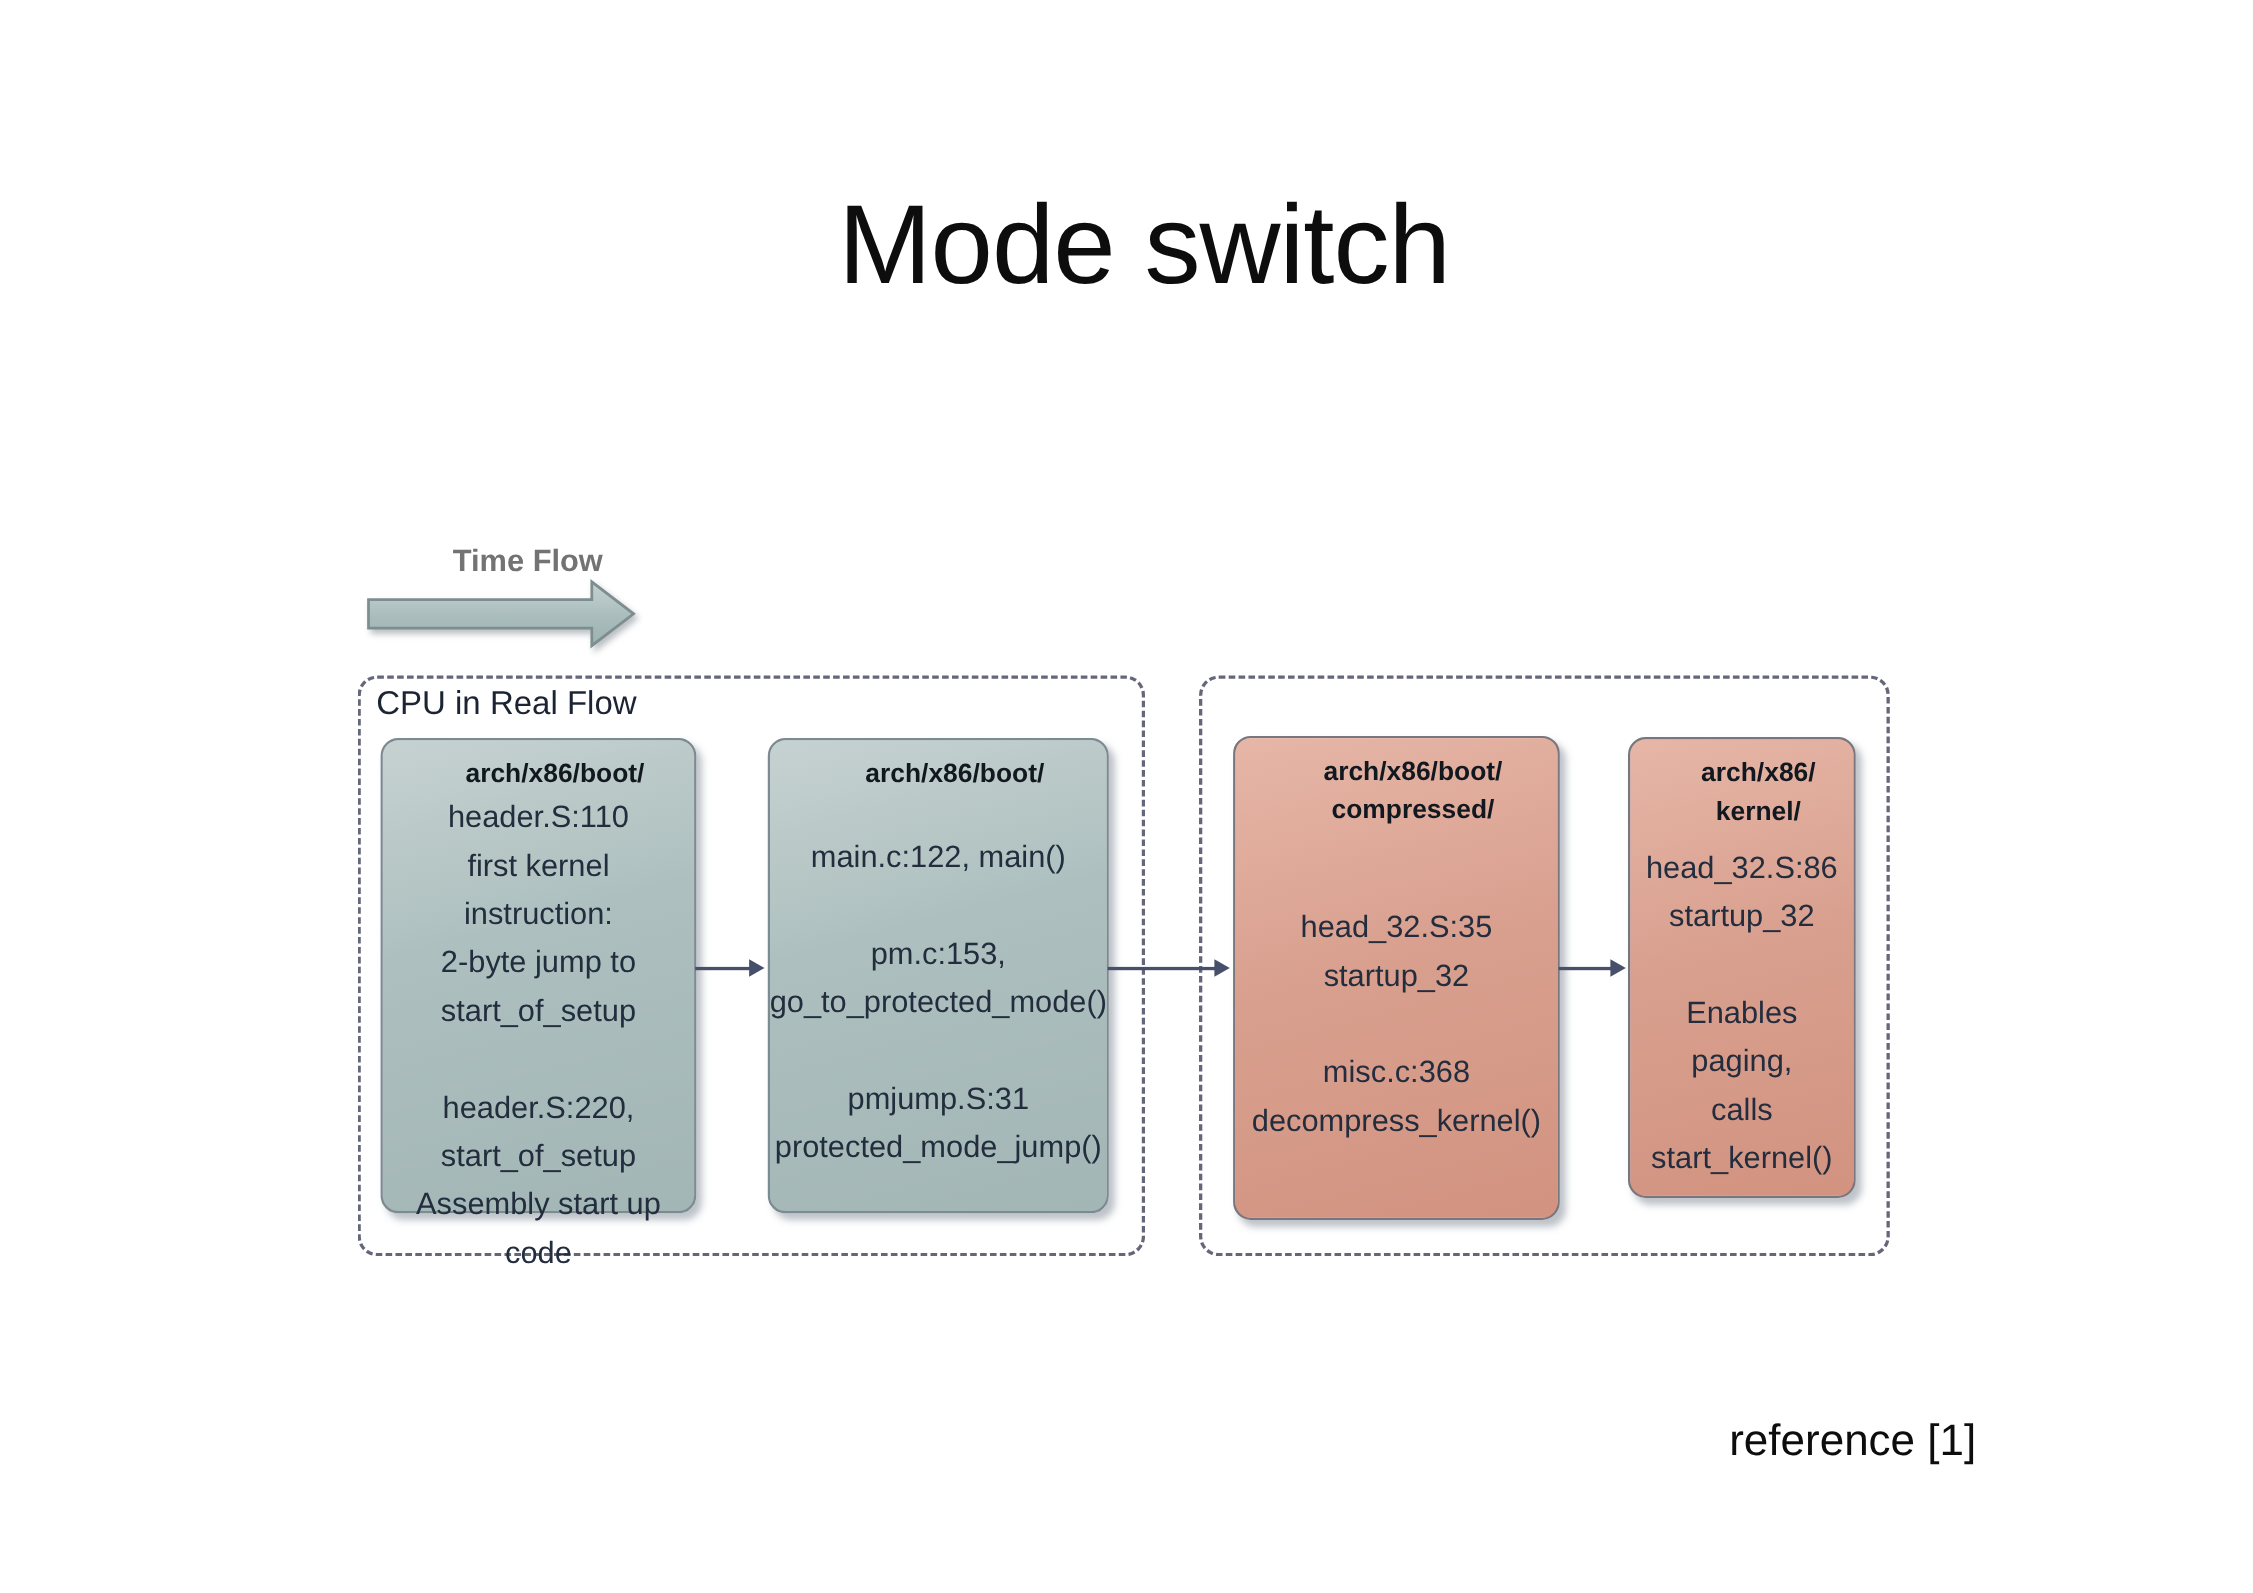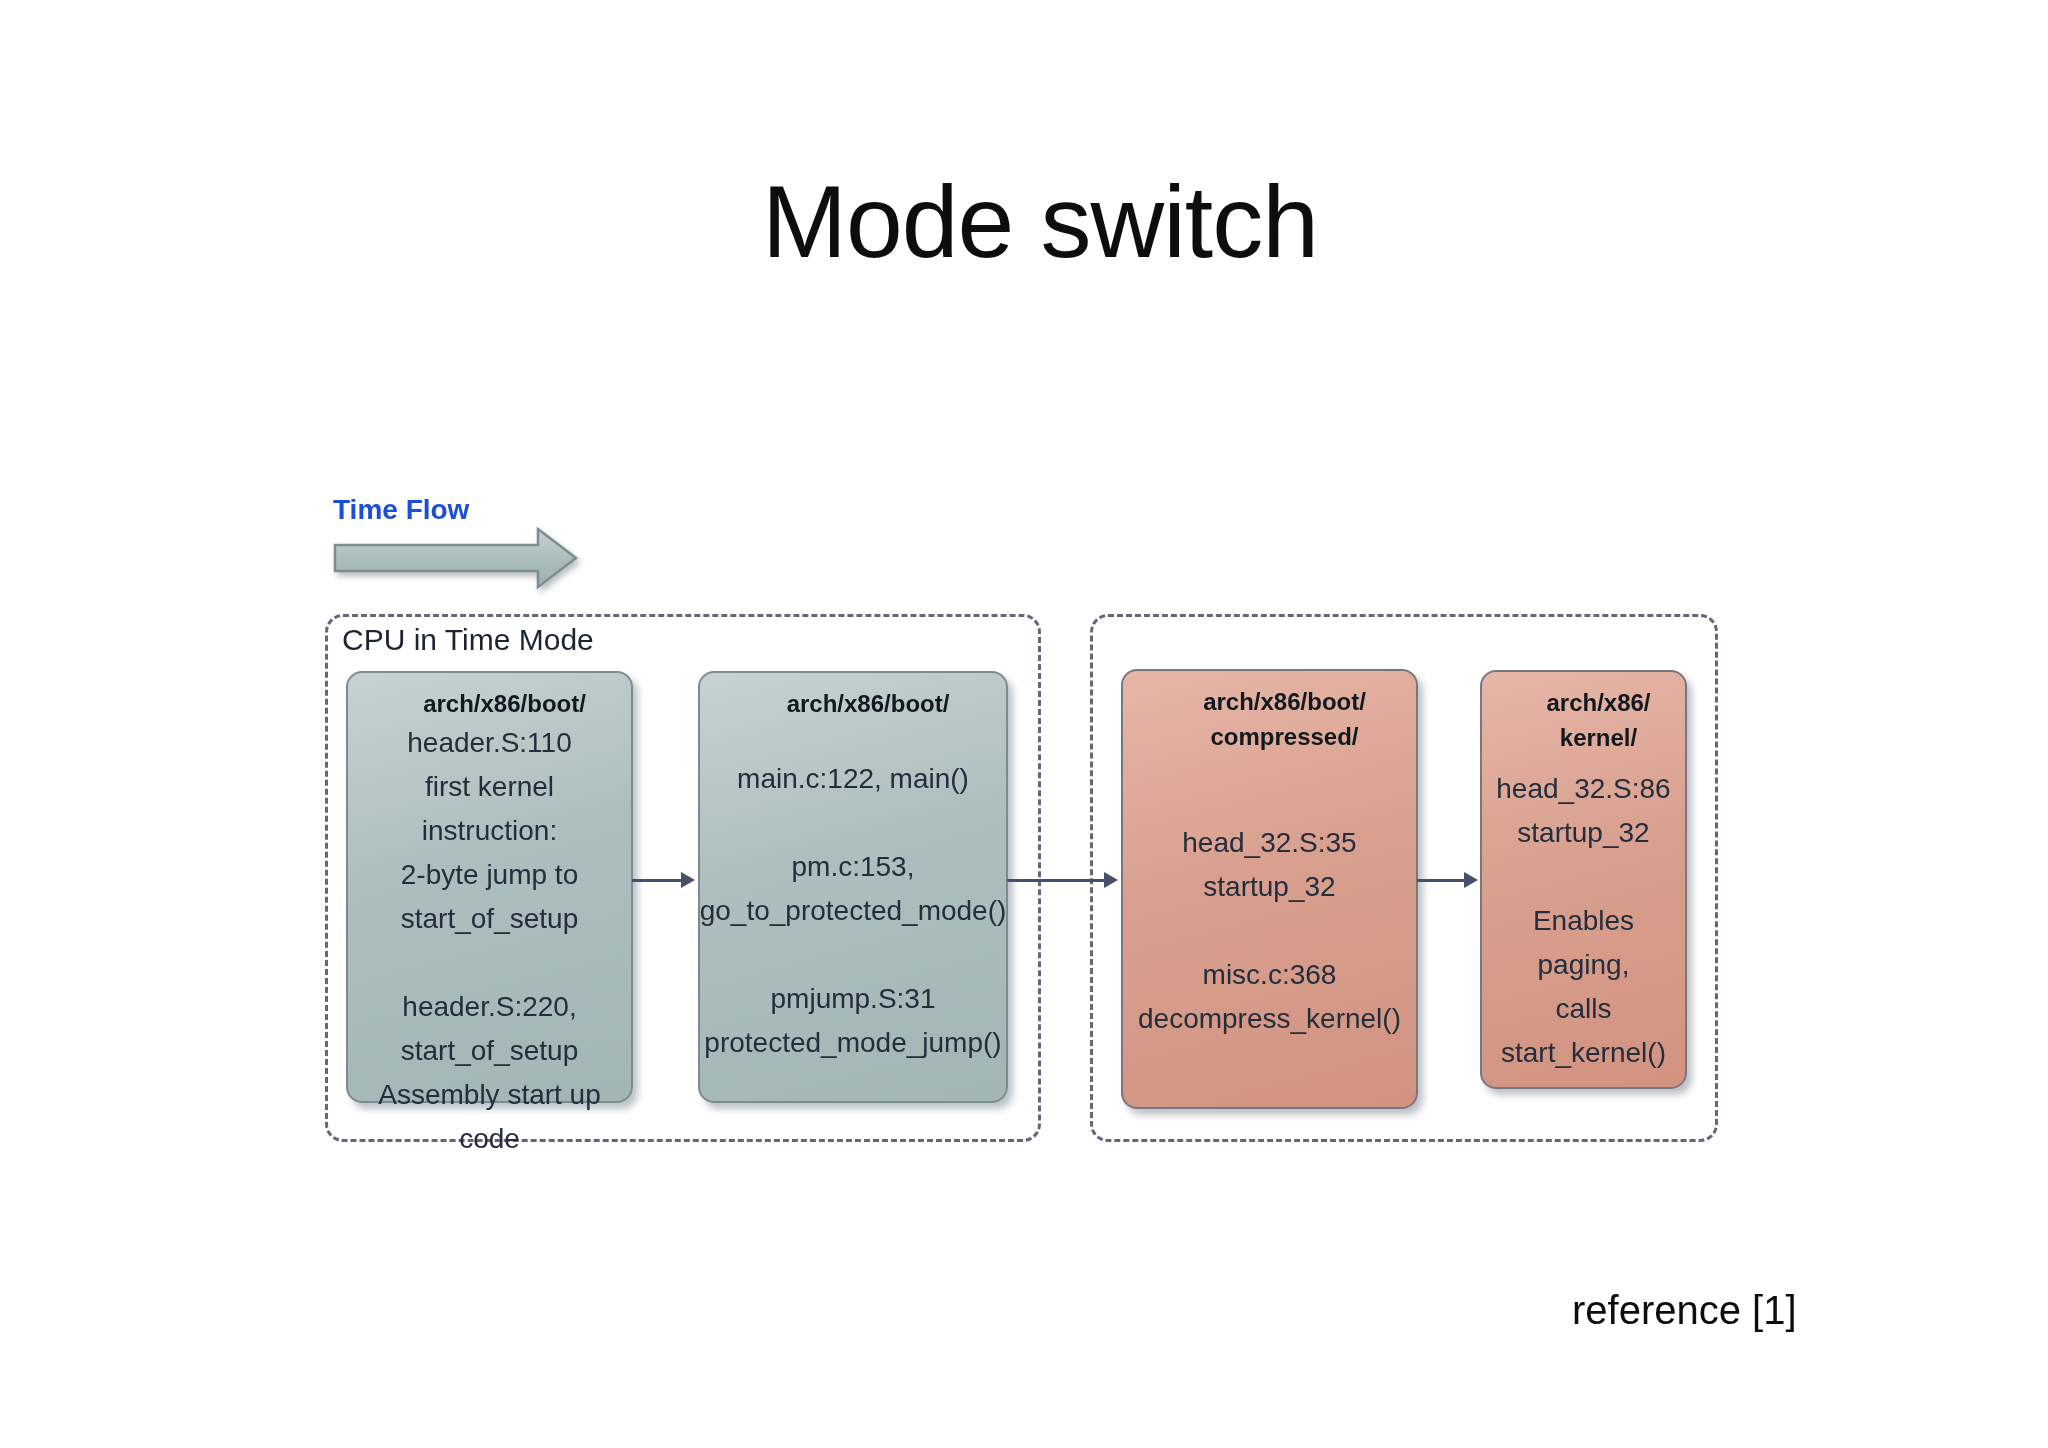--- a/index.html
+++ b/index.html
@@ -25,24 +25,24 @@
     letter-spacing: -1px;
     color: #0d0d0d;
   }
 
   
   .timeflow-label {
     position: absolute;
     left: 333px;
     top: 494px;
     width: 215px;
-    text-align: left;
+    text-align: right;
     font-size: 28px;
     font-weight: 600;
-    color: #1d4ed8;
+    color: #737373;
   }
   .timeflow-arrow {
     position: absolute;
     left: 332px;
     top: 524px;
     filter: drop-shadow(3px 4px 3px rgba(100,110,120,0.45));
   }
 
   
   .group {
@@ -152,21 +152,21 @@
       <linearGradient id="tfgrad" x1="0" y1="0" x2="0" y2="1">
         <stop offset="0" stop-color="#c4d2d1"></stop>
         <stop offset="0.55" stop-color="#a9bdbc"></stop>
         <stop offset="1" stop-color="#9cb1b1"></stop>
       </linearGradient>
     </defs>
     <polygon points="3,21 206,21 206,5 244,34 206,63 206,47 3,47" fill="url(#tfgrad)" stroke="#7e8e90" stroke-width="2.5"></polygon>
   </svg>
 
   <section class="group group-real">
-    <div class="group-label">CPU in Time Mode</div>
+    <div class="group-label">CPU in Real Flow</div>
 
     <div class="node node-teal node-1">
       <div class="node-title">arch/x86/boot/</div>
       <div class="node-body">header.S:110
 first kernel
 instruction:
 2-byte jump to
 start_of_setup
 
 header.S:220,

